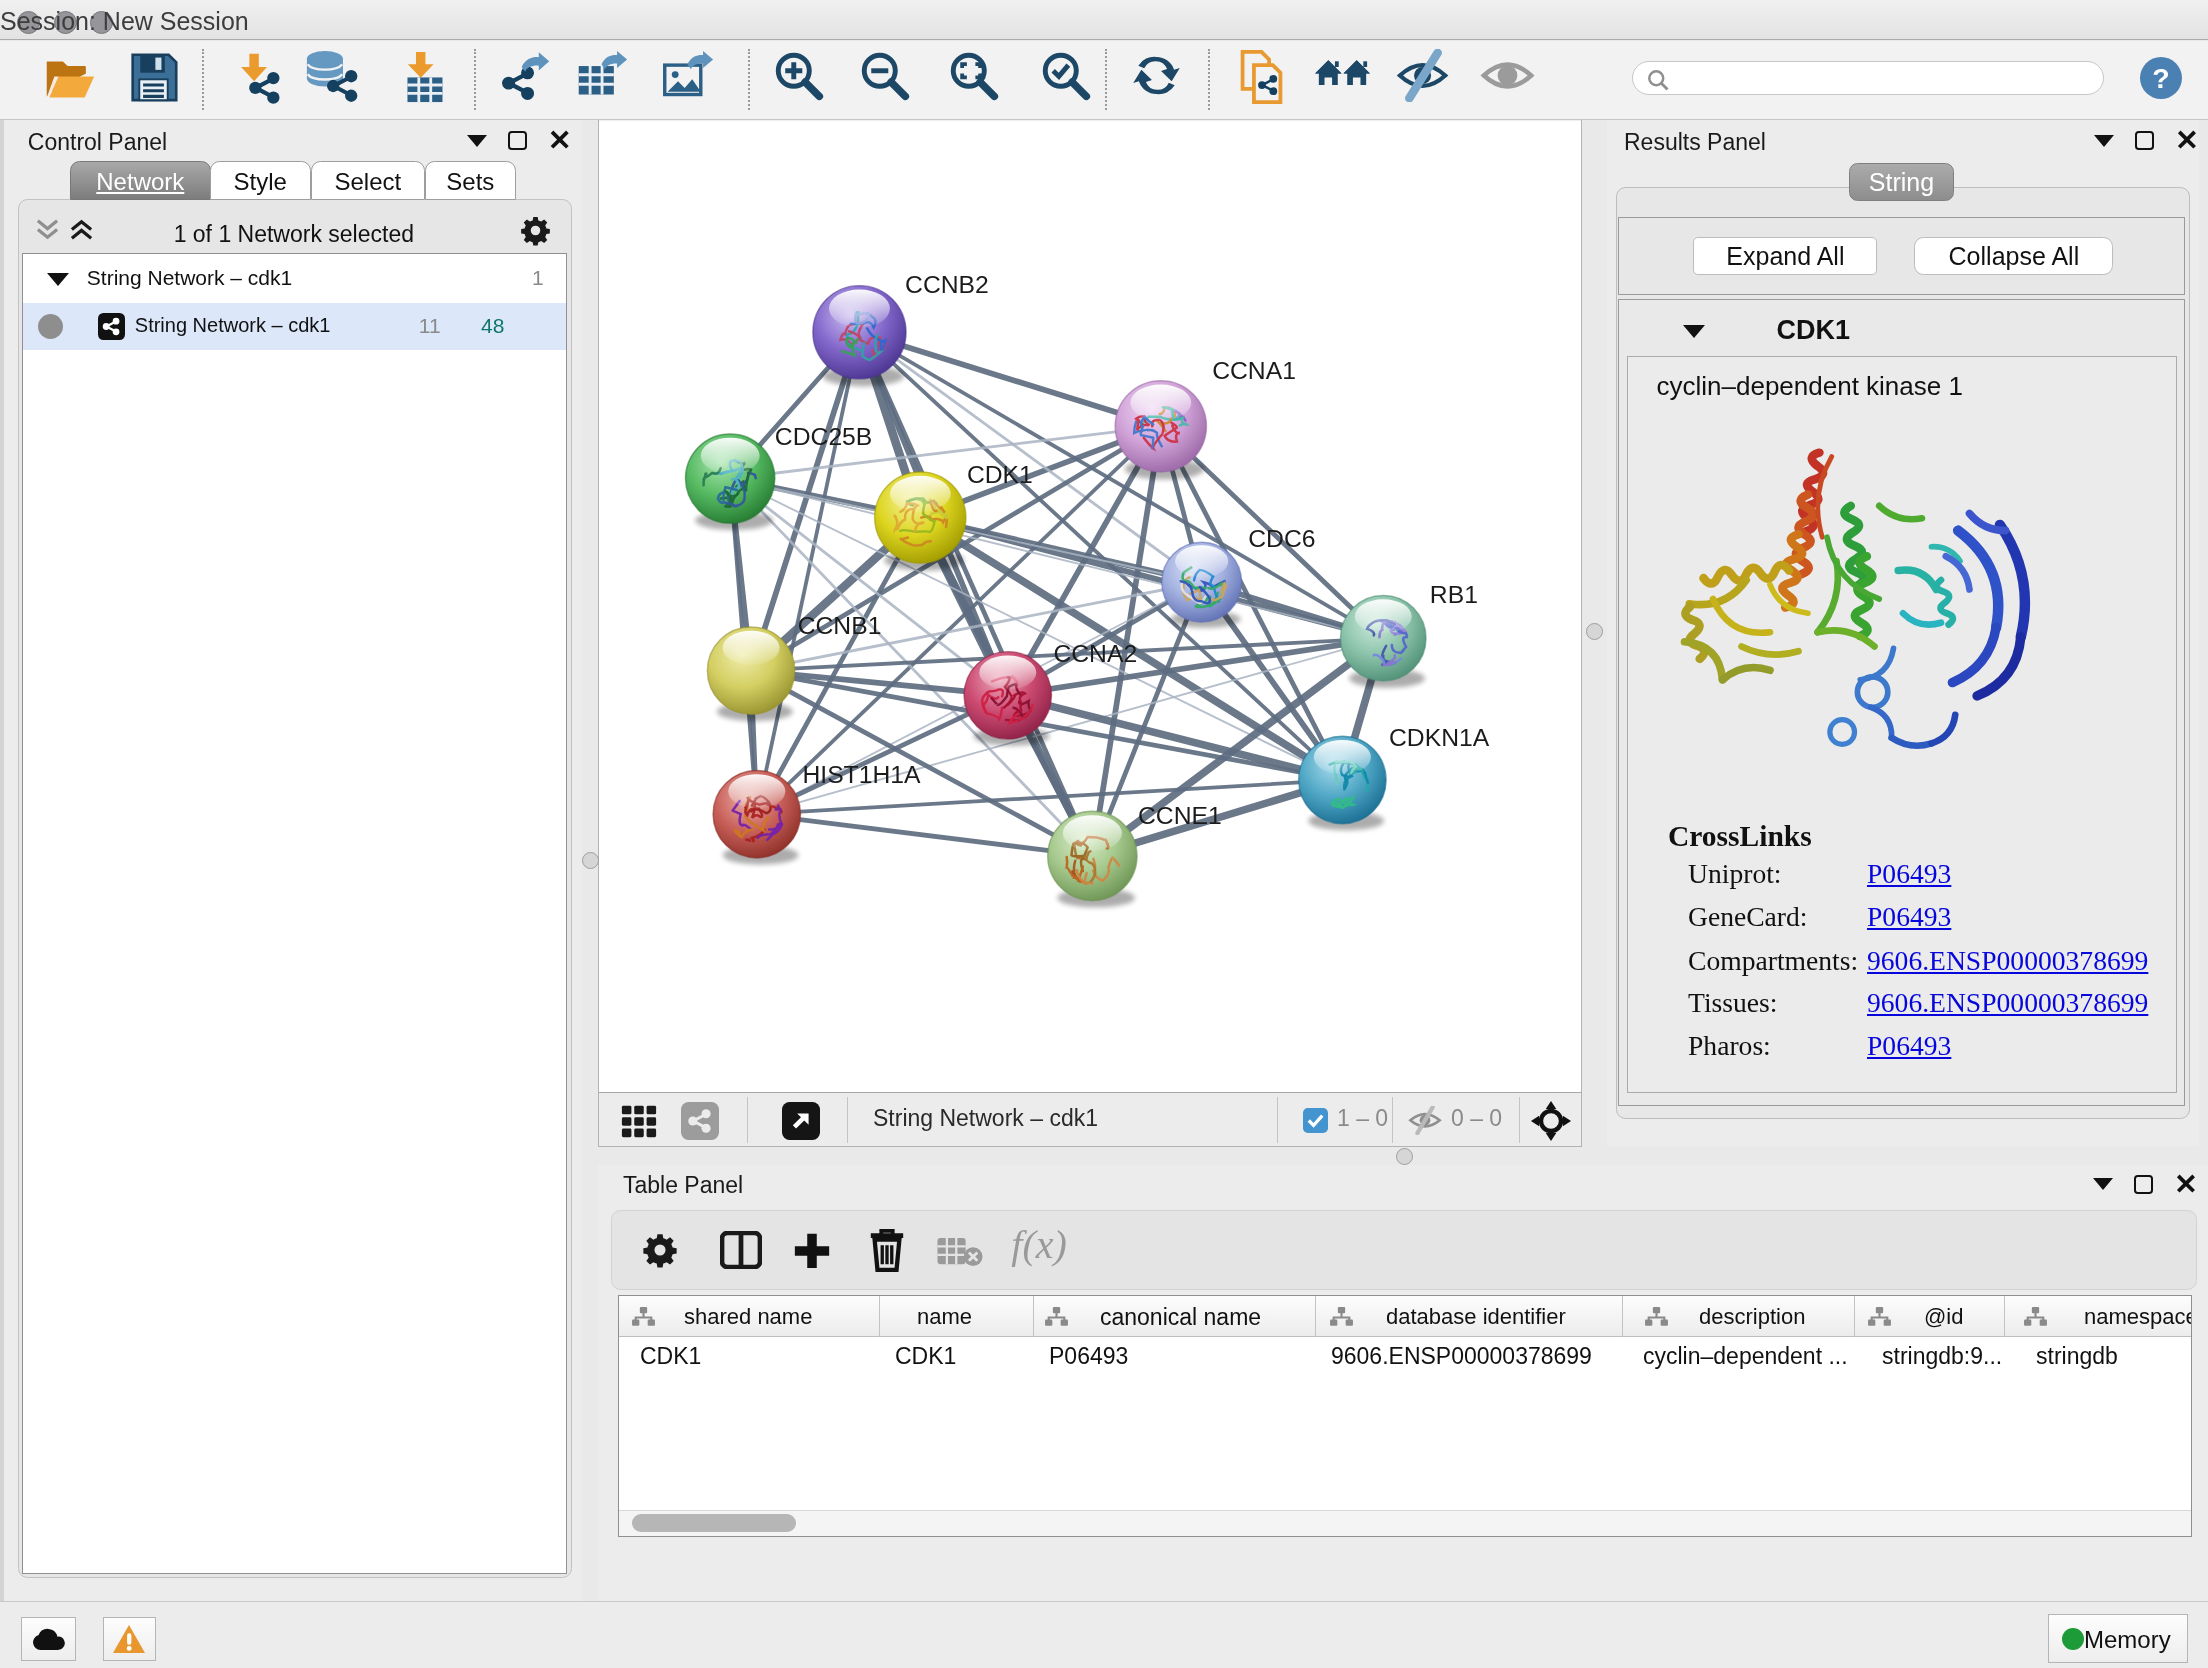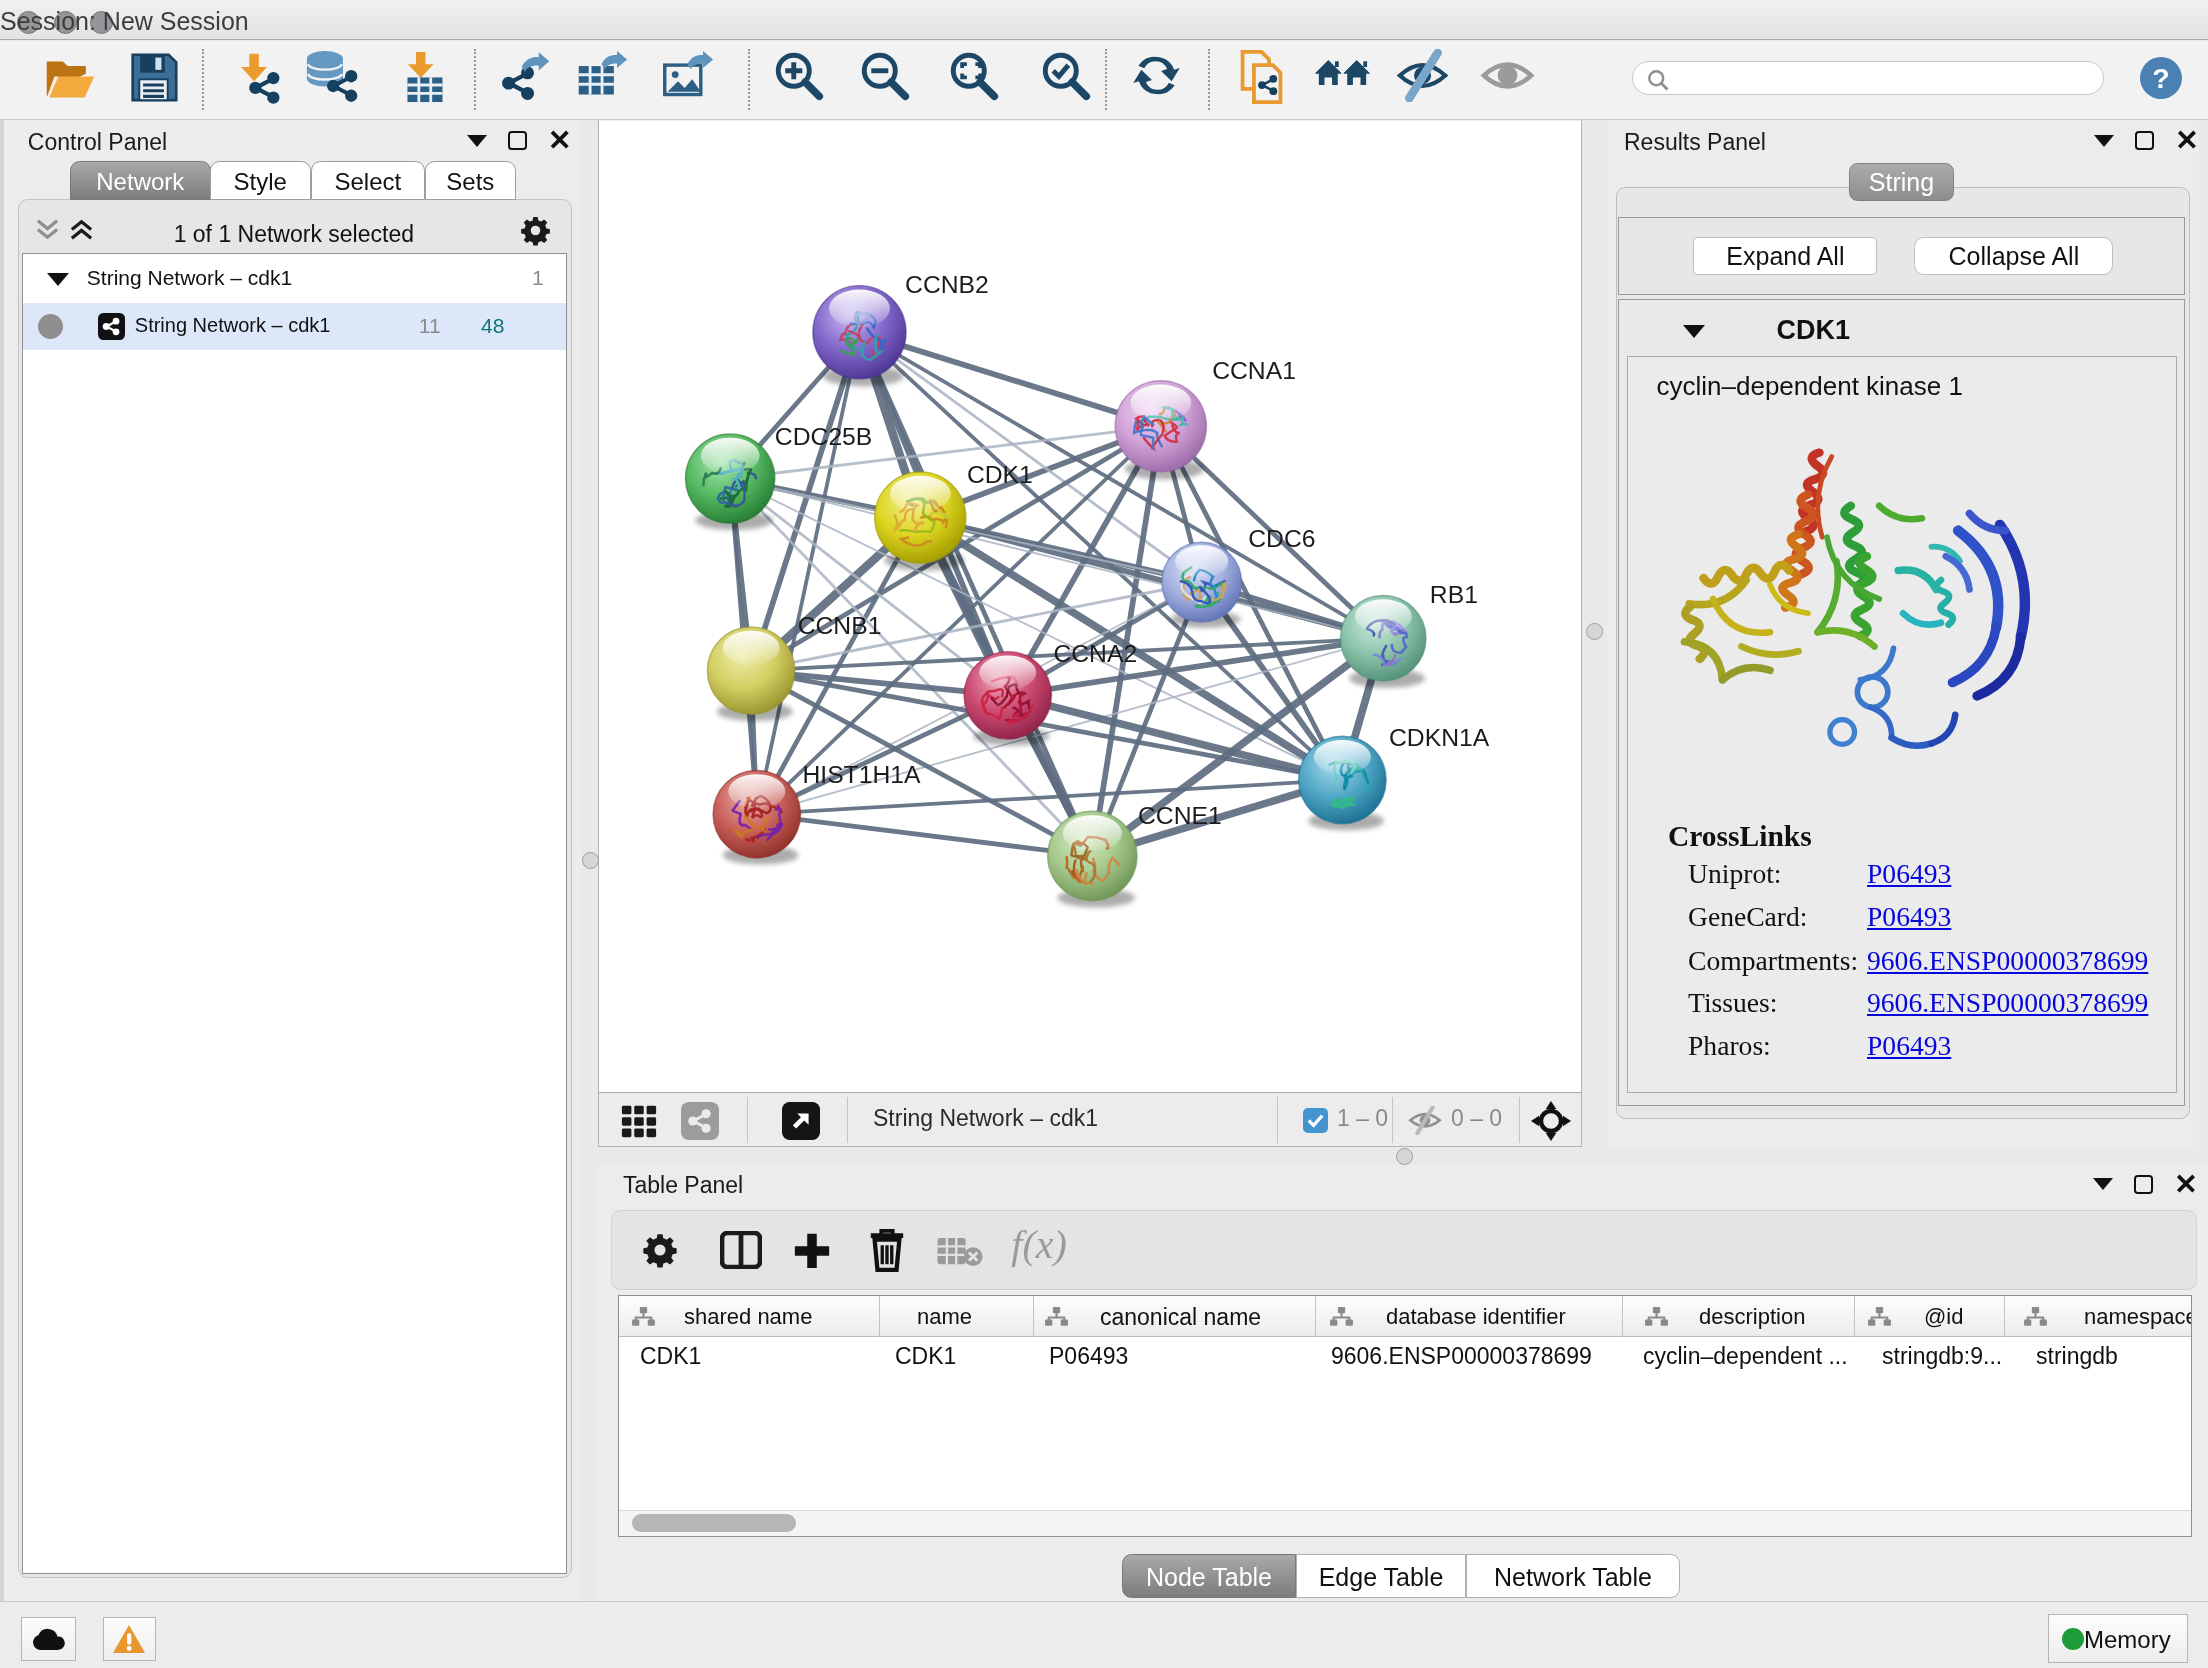--- a/index.html
+++ b/index.html
@@ -25,21 +25,21 @@
   
   .ptitle{font-size:23px;color:#1a1a1a;}
   .pbtns{position:absolute;display:flex;align-items:center;gap:21px;}
   .pbtns>div{flex:none;}
   .tri{width:0;height:0;border-left:10.5px solid transparent;border-right:10.5px solid transparent;
        border-top:12.4px solid #111;}
   .maxi{width:19px;height:19px;border:2.9px solid #111;border-radius:3.8px;box-sizing:border-box;background:transparent;}
   .closex{font-size:28.5px;font-weight:bold;color:#111;line-height:19px;}
   .tab{position:absolute;box-sizing:border-box;text-align:center;font-size:24px;
        border:1px solid #9e9e9e;background:#fff;border-radius:9.5px 9.5px 0 0;}
-  .tabsel{background:linear-gradient(#a9a9a9,#7c7c7c);color:#fff;border-color:#787878;}
+  .tabsel{background:linear-gradient(#a9a9a9,#7c7c7c);color:#fff;border-color:#787878;text-decoration:underline;}
 </style>
 </head>
 <body>
 <div id="app">
 
   <svg width="0" height="0" style="position:absolute">
     <defs>
       <symbol id="share3" viewBox="0 0 24 24">
         <g fill="currentColor">
           <circle cx="17.5" cy="5.5" r="4.1"></circle>
@@ -799,28 +799,20 @@
         <div class="abs" style="left:1024px;top:5.7px">cyclin–dependent ...</div>
         <div class="abs" style="left:1263px;top:5.7px">stringdb:9...</div>
         <div class="abs" style="left:1417px;top:5.7px">stringdb</div>
       </div>
 
       <div class="abs" style="left:0;top:214px;width:100%;height:25px;background:#f4f4f4;border-top:1px solid #d8d8d8">
         <div class="abs" style="left:13.3px;top:2.9px;width:164px;height:18px;border-radius:9.5px;background:#b6b6b6"></div>
       </div>
     </div>
 
-    <div class="abs" style="left:524px;top:389px;width:558px;height:44px;font-size:25px;text-align:center">
-      <div class="abs" style="left:0;top:0;width:174px;height:44px;line-height:44px;background:linear-gradient(#a9a9a9,#7c7c7c);
-           color:#fff;border:1px solid #787878;border-radius:9.5px 0 0 9.5px;box-sizing:border-box">Node Table</div>
-      <div class="abs" style="left:174px;top:0;width:170px;height:44px;line-height:44px;background:#fff;
-           border:1px solid #b0b0b0;box-sizing:border-box">Edge Table</div>
-      <div class="abs" style="left:344px;top:0;width:214px;height:44px;line-height:44px;background:#fff;
-           border:1px solid #b0b0b0;border-radius:0 9.5px 9.5px 0;box-sizing:border-box">Network Table</div>
-    </div>
   </div>
 
   <div class="abs" style="left:0;top:1601px;width:2208px;height:68px;background:#ececec;border-top:1px solid #c9c9c9">
     <div class="abs" style="left:21px;top:15px;width:55px;height:44px;background:linear-gradient(#fdfdfd,#ededed);
          border:1.9px solid #b5b5b5;box-sizing:border-box">
       <svg class="abs" style="left:8.6px;top:8.6px" width="34" height="25" viewBox="0 0 36 26">
         <path d="M10 24a8 8 0 0 1-2-15.7A10.5 10.5 0 0 1 28 10a7 7 0 0 1 5 12.5q-2 1.5-5 1.5z" fill="#111"></path>
       </svg>
     </div>
     <div class="abs" style="left:103px;top:15px;width:53px;height:44px;background:linear-gradient(#fdfdfd,#ededed);

